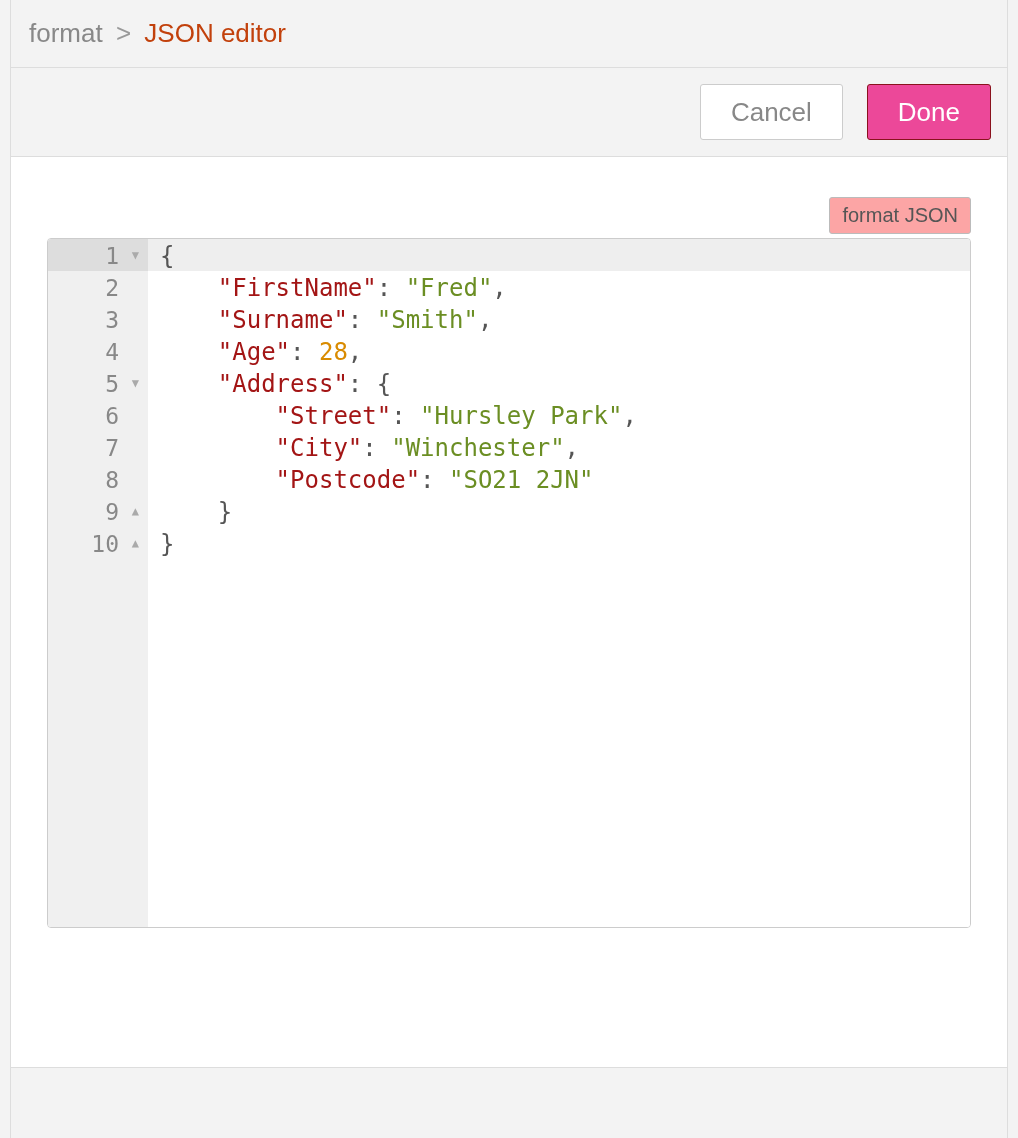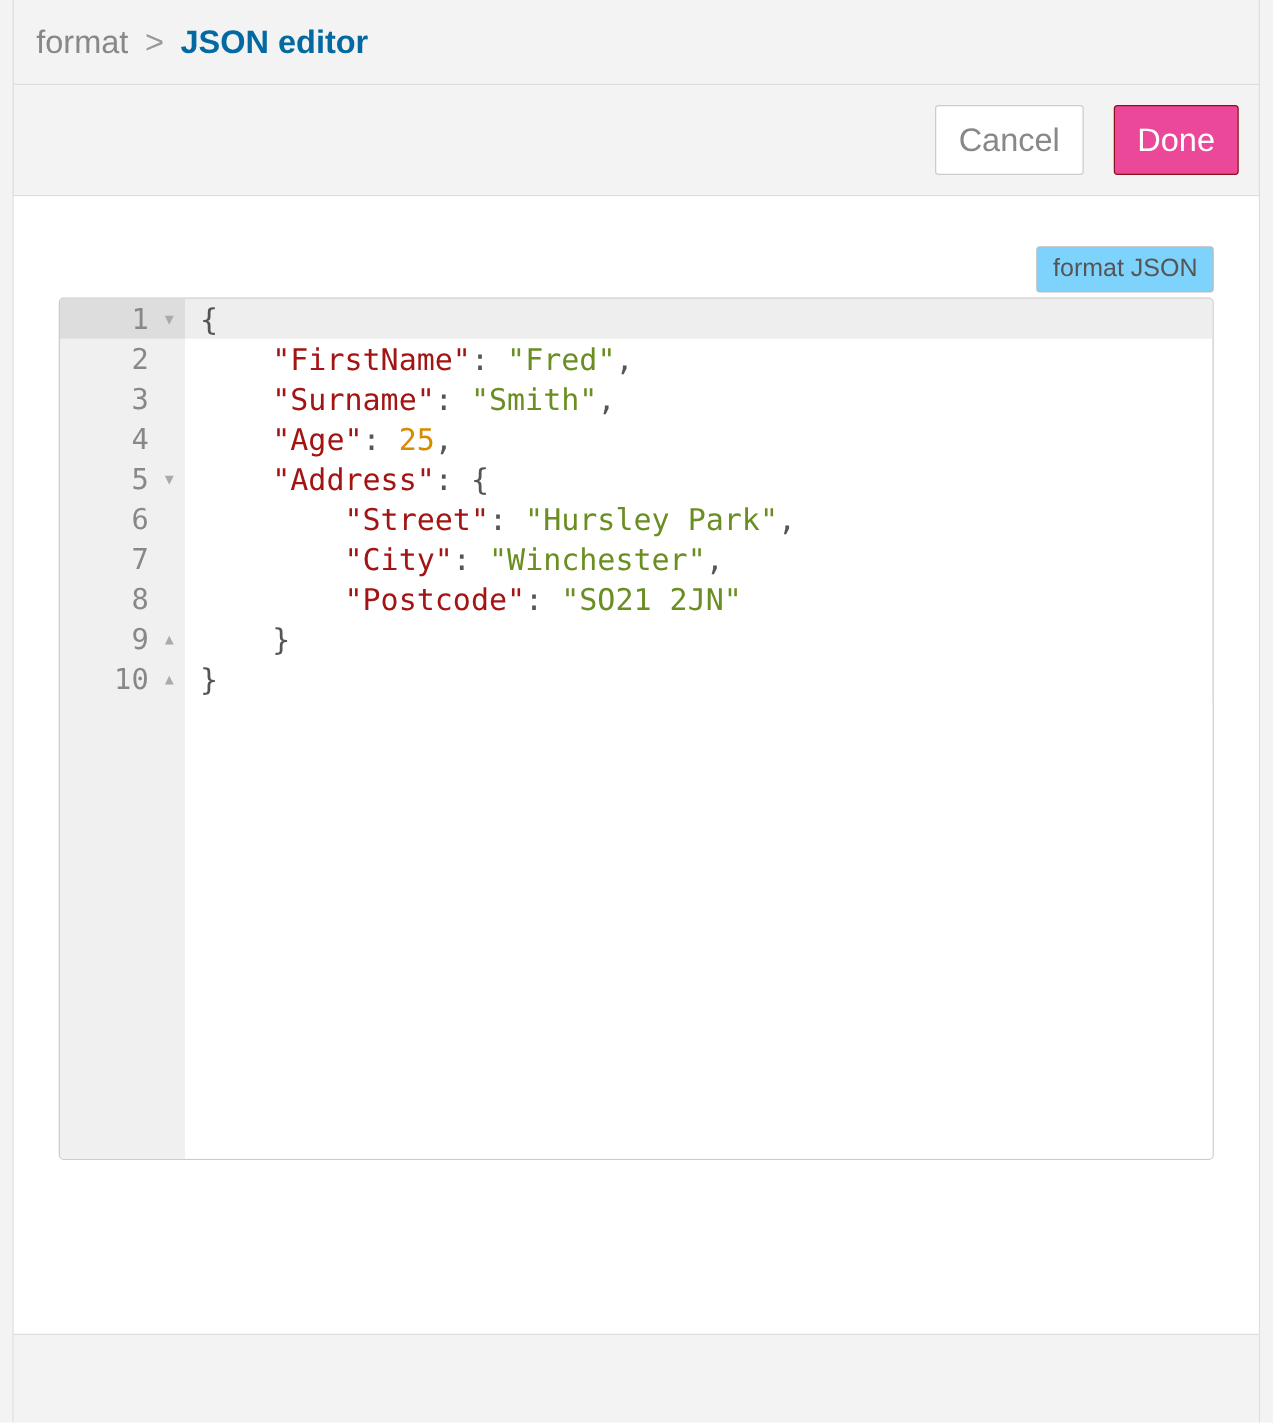--- a/index.html
+++ b/index.html
@@ -22,33 +22,33 @@
       padding: 18px 18px;
       font-size: 26px;
       color: #888;
       border-bottom: 1px solid #ddd;
     }
     .breadcrumb-sep {
       margin: 0 6px;
       color: #999;
     }
     .breadcrumb-current {
-      font-weight: 700;
-      color: #0369a1;
+      font-weight: 400;
+      color: #c2410c;
     }
     .button-bar {
       display: flex;
       justify-content: flex-end;
       gap: 24px;
       padding: 16px 16px 16px 0;
       border-bottom: 1px solid #ddd;
     }
     .btn {
       font-size: 26px;
-      padding: 14px 18px;
+      padding: 14px 30px;
       border-radius: 3px;
       cursor: pointer;
       line-height: 1;
     }
     .btn-cancel {
       background: #fff;
       color: #888;
       border: 1px solid #ccc;
     }
     .btn-done {
@@ -61,21 +61,21 @@
       flex: 1;
       padding: 40px 36px 36px 36px;
       border-bottom: 1px solid #ddd;
     }
     .toolbar-row {
       display: flex;
       justify-content: flex-end;
       margin-bottom: 4px;
     }
     .btn-format {
-      background: #7dd3fc;
+      background: #fca5a5;
       color: #555;
       border: 1px solid #bbb;
       font-size: 20px;
       padding: 6px 12px;
       border-radius: 3px;
       cursor: pointer;
     }
     .code-editor {
       border: 1px solid #ccc;
       border-radius: 4px;
@@ -167,21 +167,21 @@
         <div class="code-row">
           <div class="gutter-cell">2</div>
           <div class="code-cell">    <span class="tok-key">"FirstName"</span><span class="tok-punc">: </span><span class="tok-str">"Fred"</span><span class="tok-punc">,</span></div>
         </div>
         <div class="code-row">
           <div class="gutter-cell">3</div>
           <div class="code-cell">    <span class="tok-key">"Surname"</span><span class="tok-punc">: </span><span class="tok-str">"Smith"</span><span class="tok-punc">,</span></div>
         </div>
         <div class="code-row">
           <div class="gutter-cell">4</div>
-          <div class="code-cell">    <span class="tok-key">"Age"</span><span class="tok-punc">: </span><span class="tok-num">25</span><span class="tok-punc">,</span></div>
+          <div class="code-cell">    <span class="tok-key">"Age"</span><span class="tok-punc">: </span><span class="tok-num">28</span><span class="tok-punc">,</span></div>
         </div>
         <div class="code-row">
           <div class="gutter-cell">5<span class="fold-marker">▼</span></div>
           <div class="code-cell">    <span class="tok-key">"Address"</span><span class="tok-punc">: </span><span class="tok-punc">{</span></div>
         </div>
         <div class="code-row">
           <div class="gutter-cell">6</div>
           <div class="code-cell">        <span class="tok-key">"Street"</span><span class="tok-punc">: </span><span class="tok-str">"Hursley Park"</span><span class="tok-punc">,</span></div>
         </div>
         <div class="code-row">

